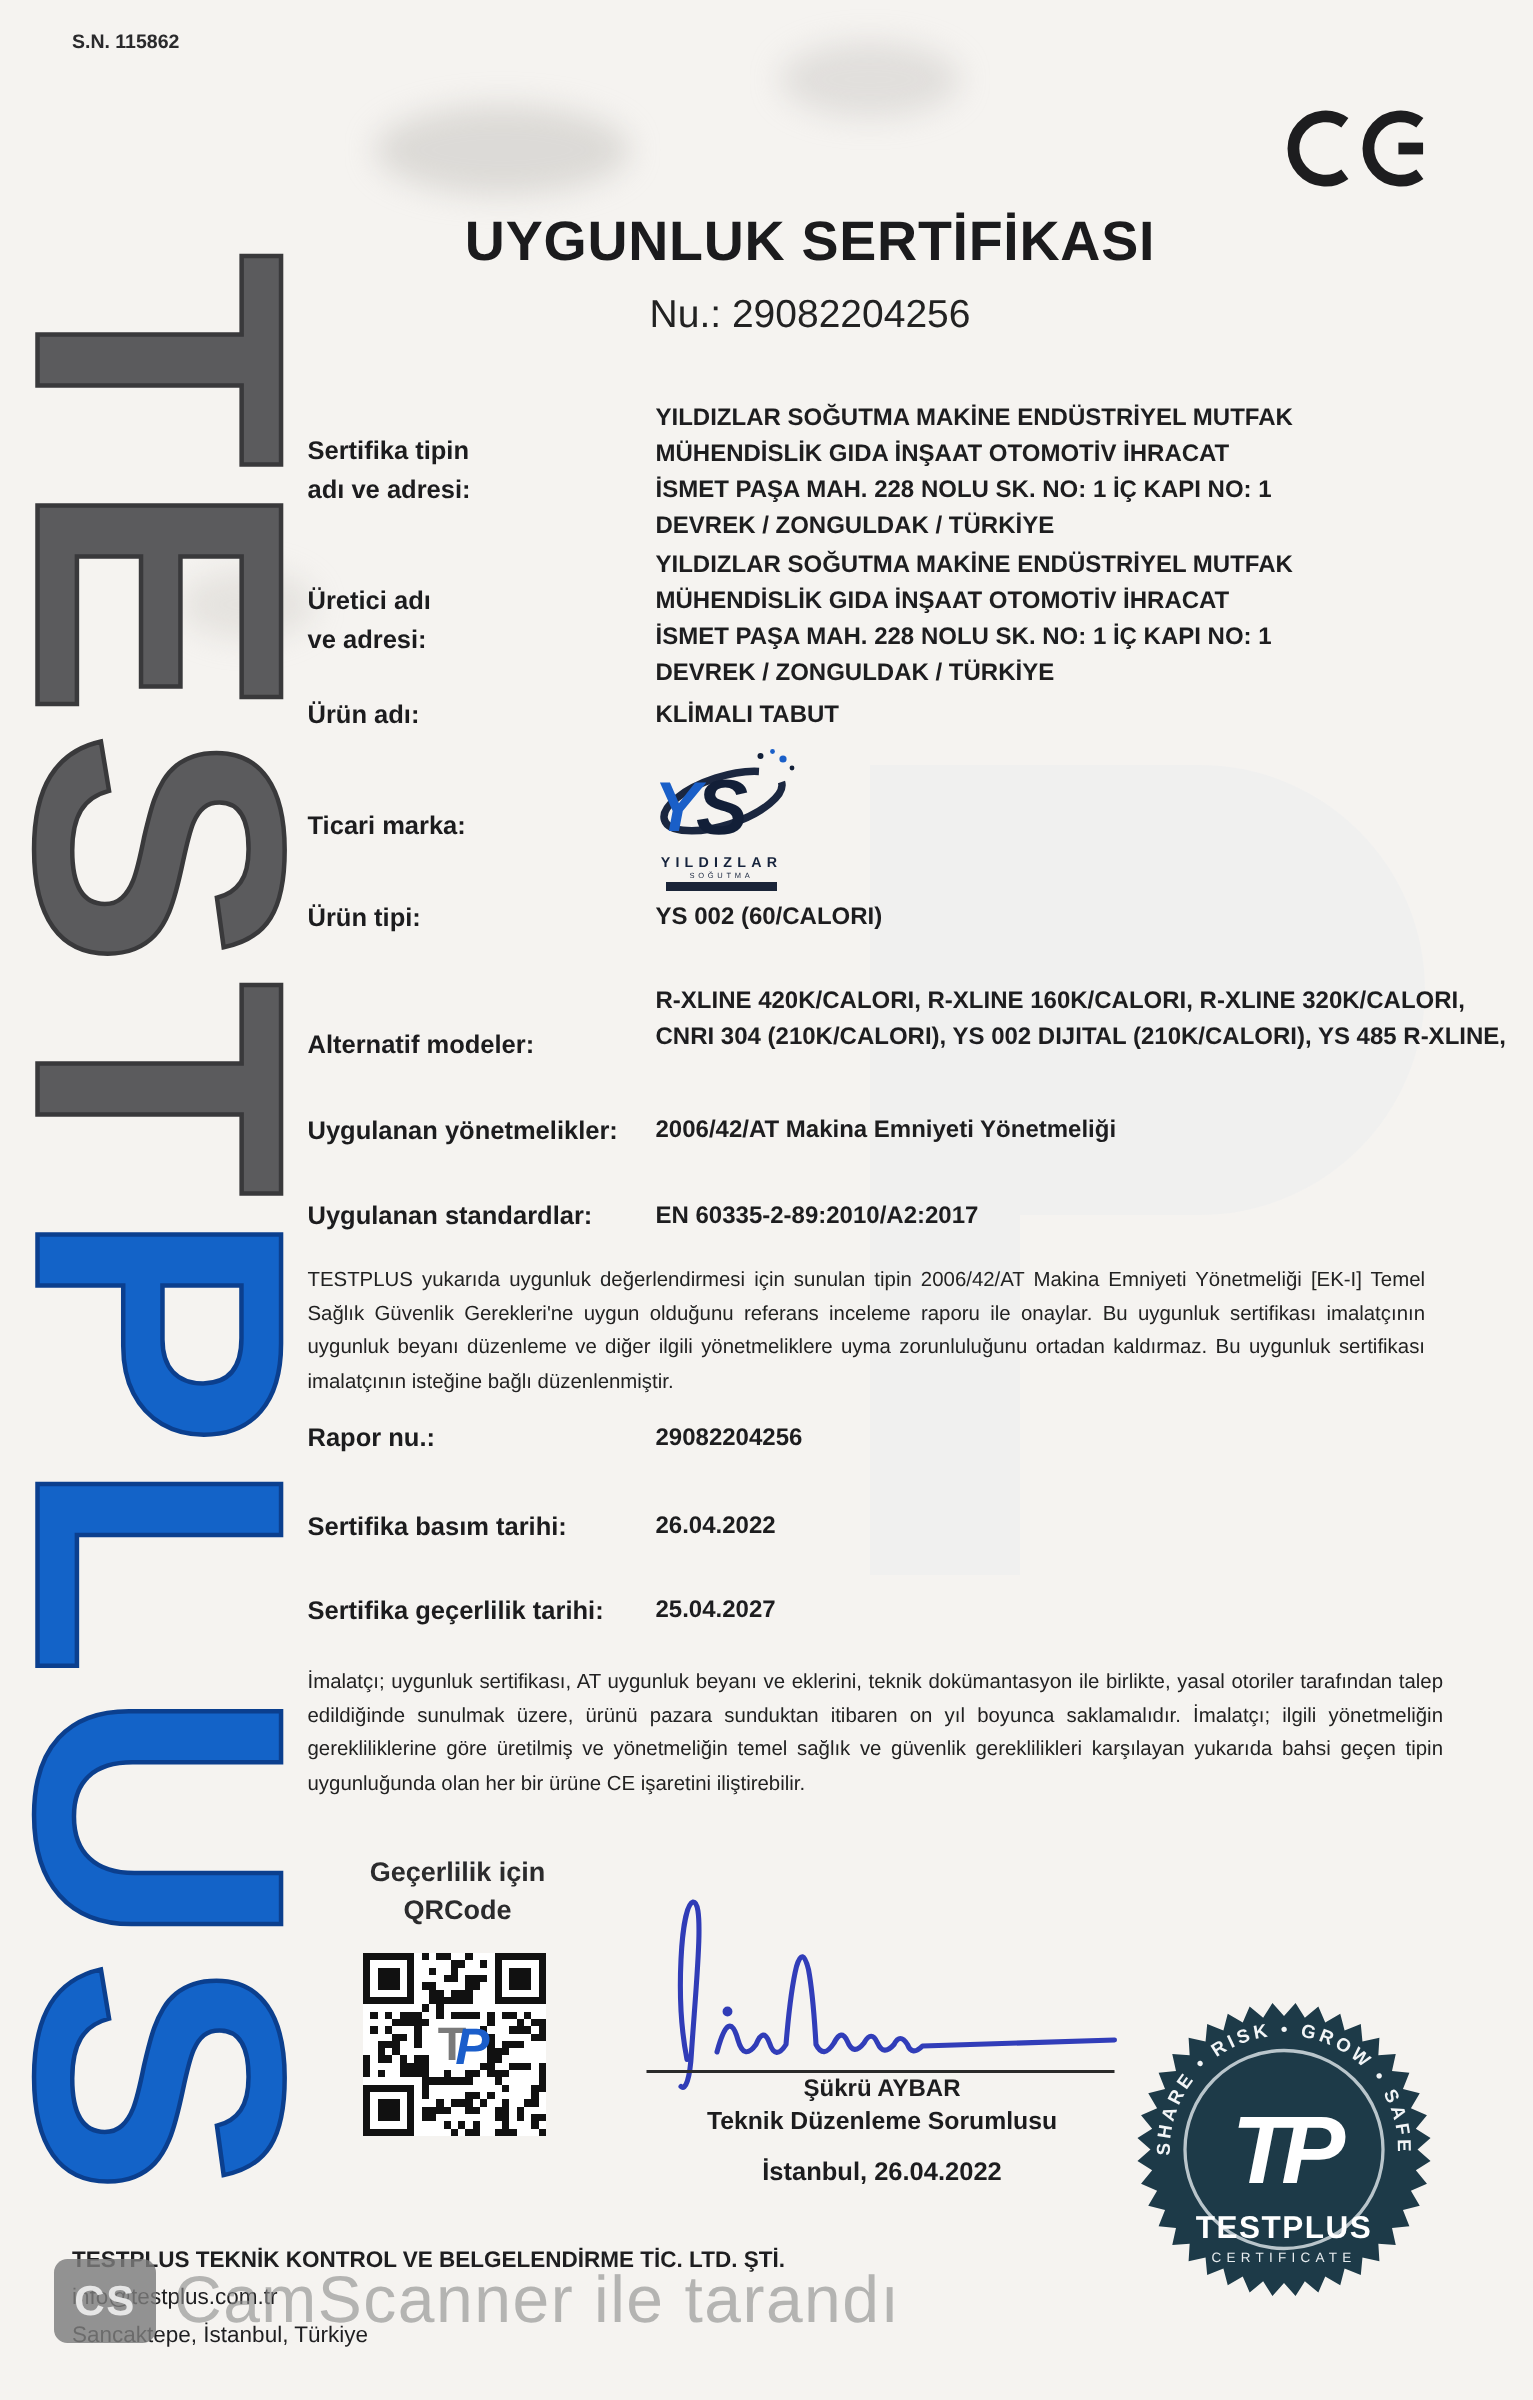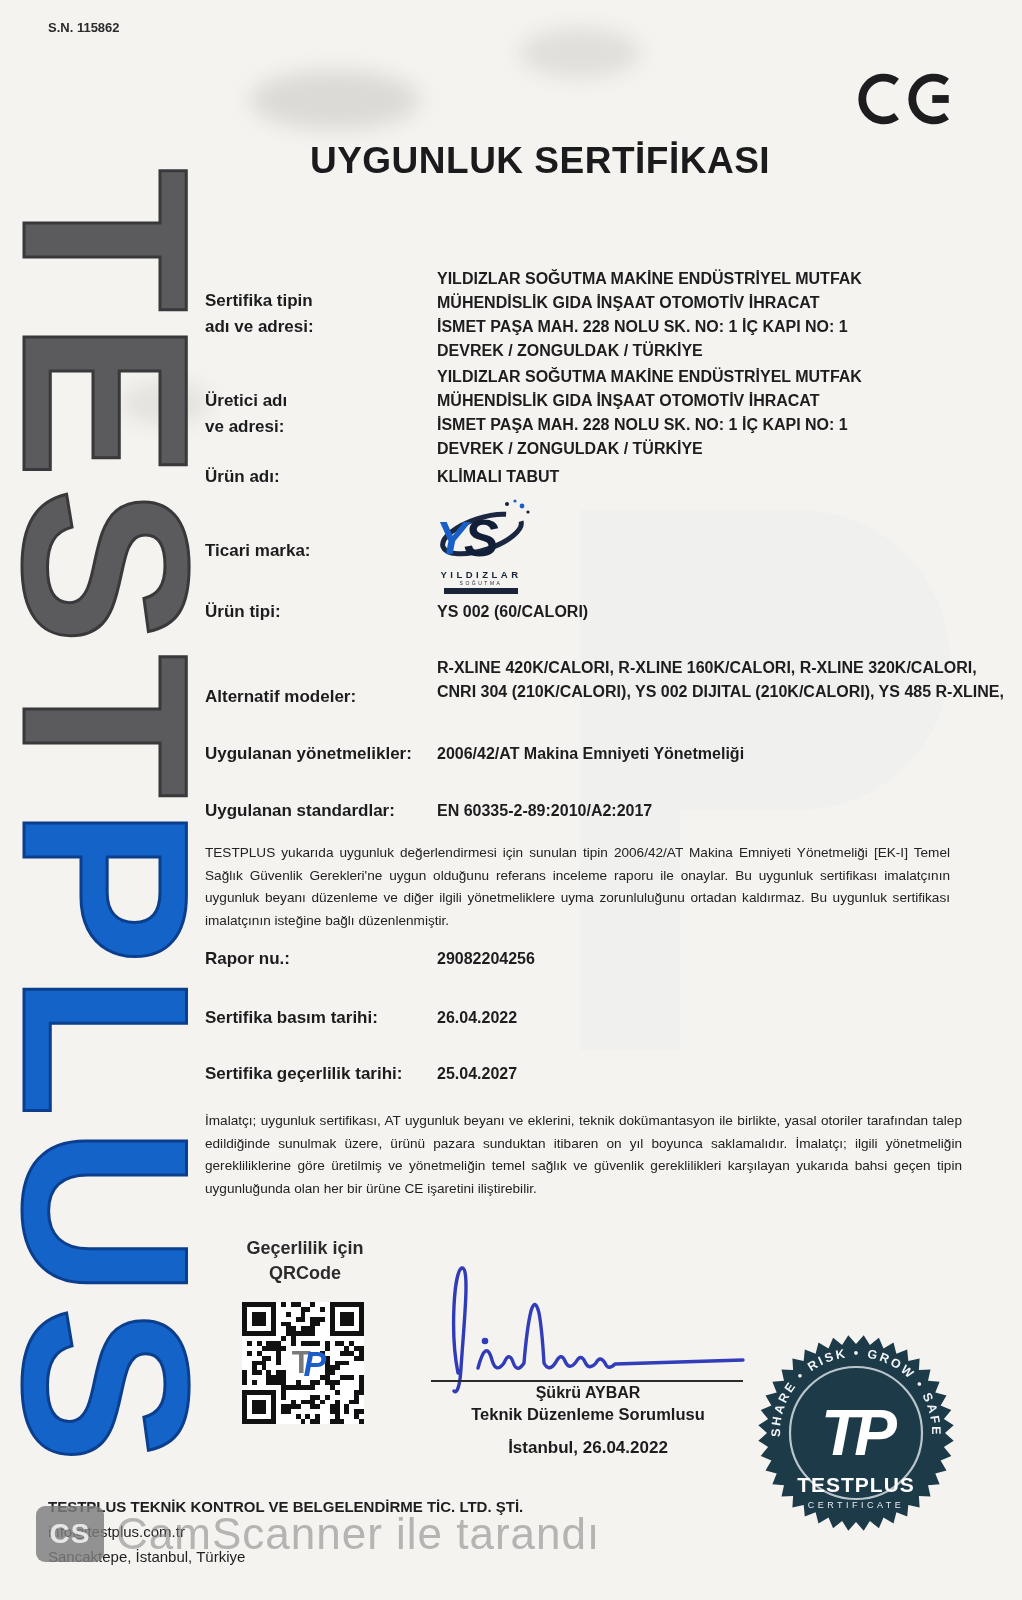--- a/index.html
+++ b/index.html
@@ -64,20 +64,21 @@
 
   <div class="ce">
     <svg width="100" height="62" viewBox="0 0 140 76">
       <path d="M54,14 A30,30 0 1 0 54,62" fill="none" stroke="#1d1d1f" stroke-width="11"></path>
       <path d="M124,14 A30,30 0 1 0 124,62" fill="none" stroke="#1d1d1f" stroke-width="11"></path>
       <path d="M104,38 L127,38" fill="none" stroke="#1d1d1f" stroke-width="11"></path>
     </svg>
   </div>
 
   <div class="title">UYGUNLUK SERTİFİKASI</div>
+  <div class="cert-no">Nu.: 29082204256</div>
 
   <div class="wm"><span class="g">TEST</span><span class="b">PLUS</span></div>
 
   <div class="lbl" style="left:205px;top:288px;">
     <div>Sertifika tipin</div>
     <div>adı ve adresi:</div>
   </div>
   <div class="val" style="left:437px;top:267px;">
     <div>YILDIZLAR SOĞUTMA MAKİNE ENDÜSTRİYEL MUTFAK</div>
       <div>MÜHENDİSLİK GIDA İNŞAAT OTOMOTİV İHRACAT</div>

